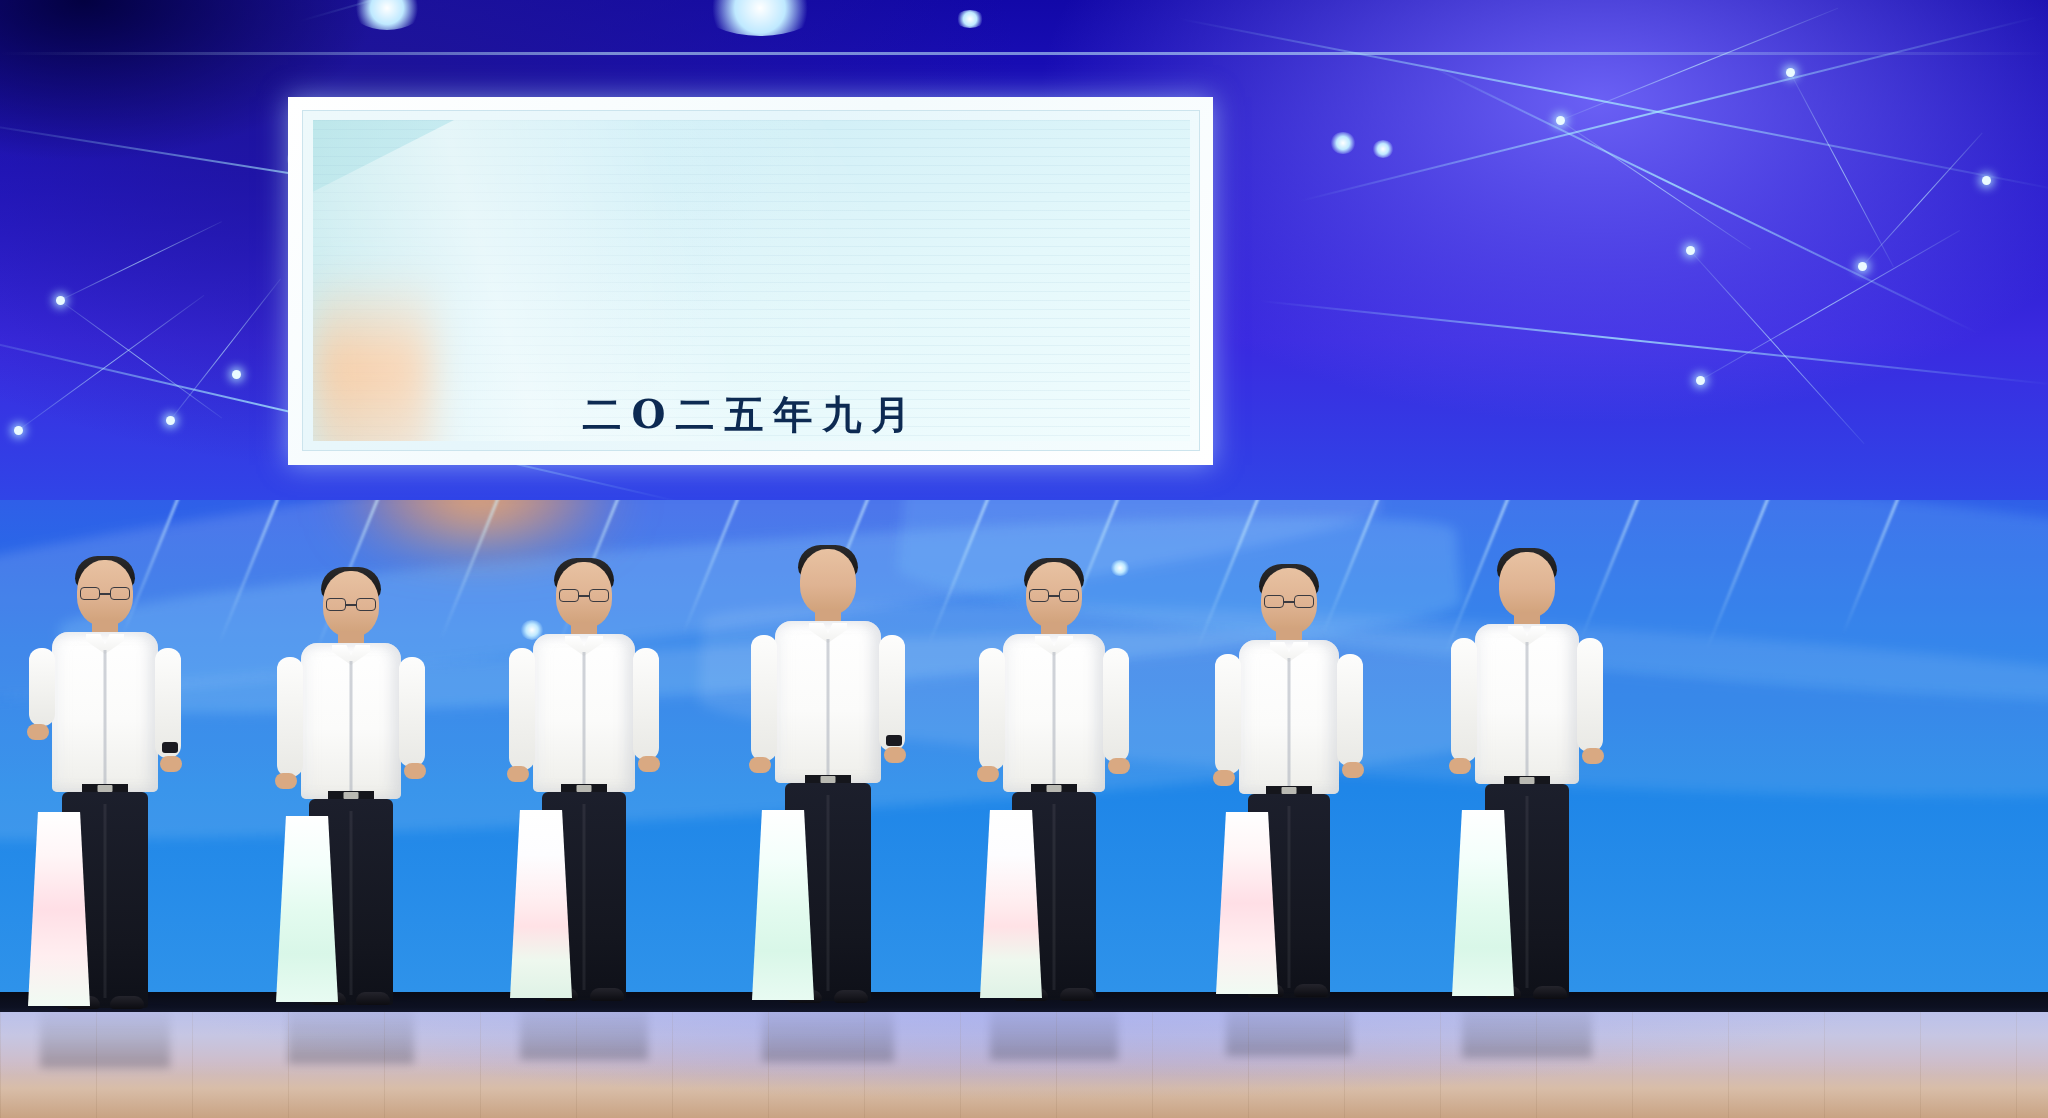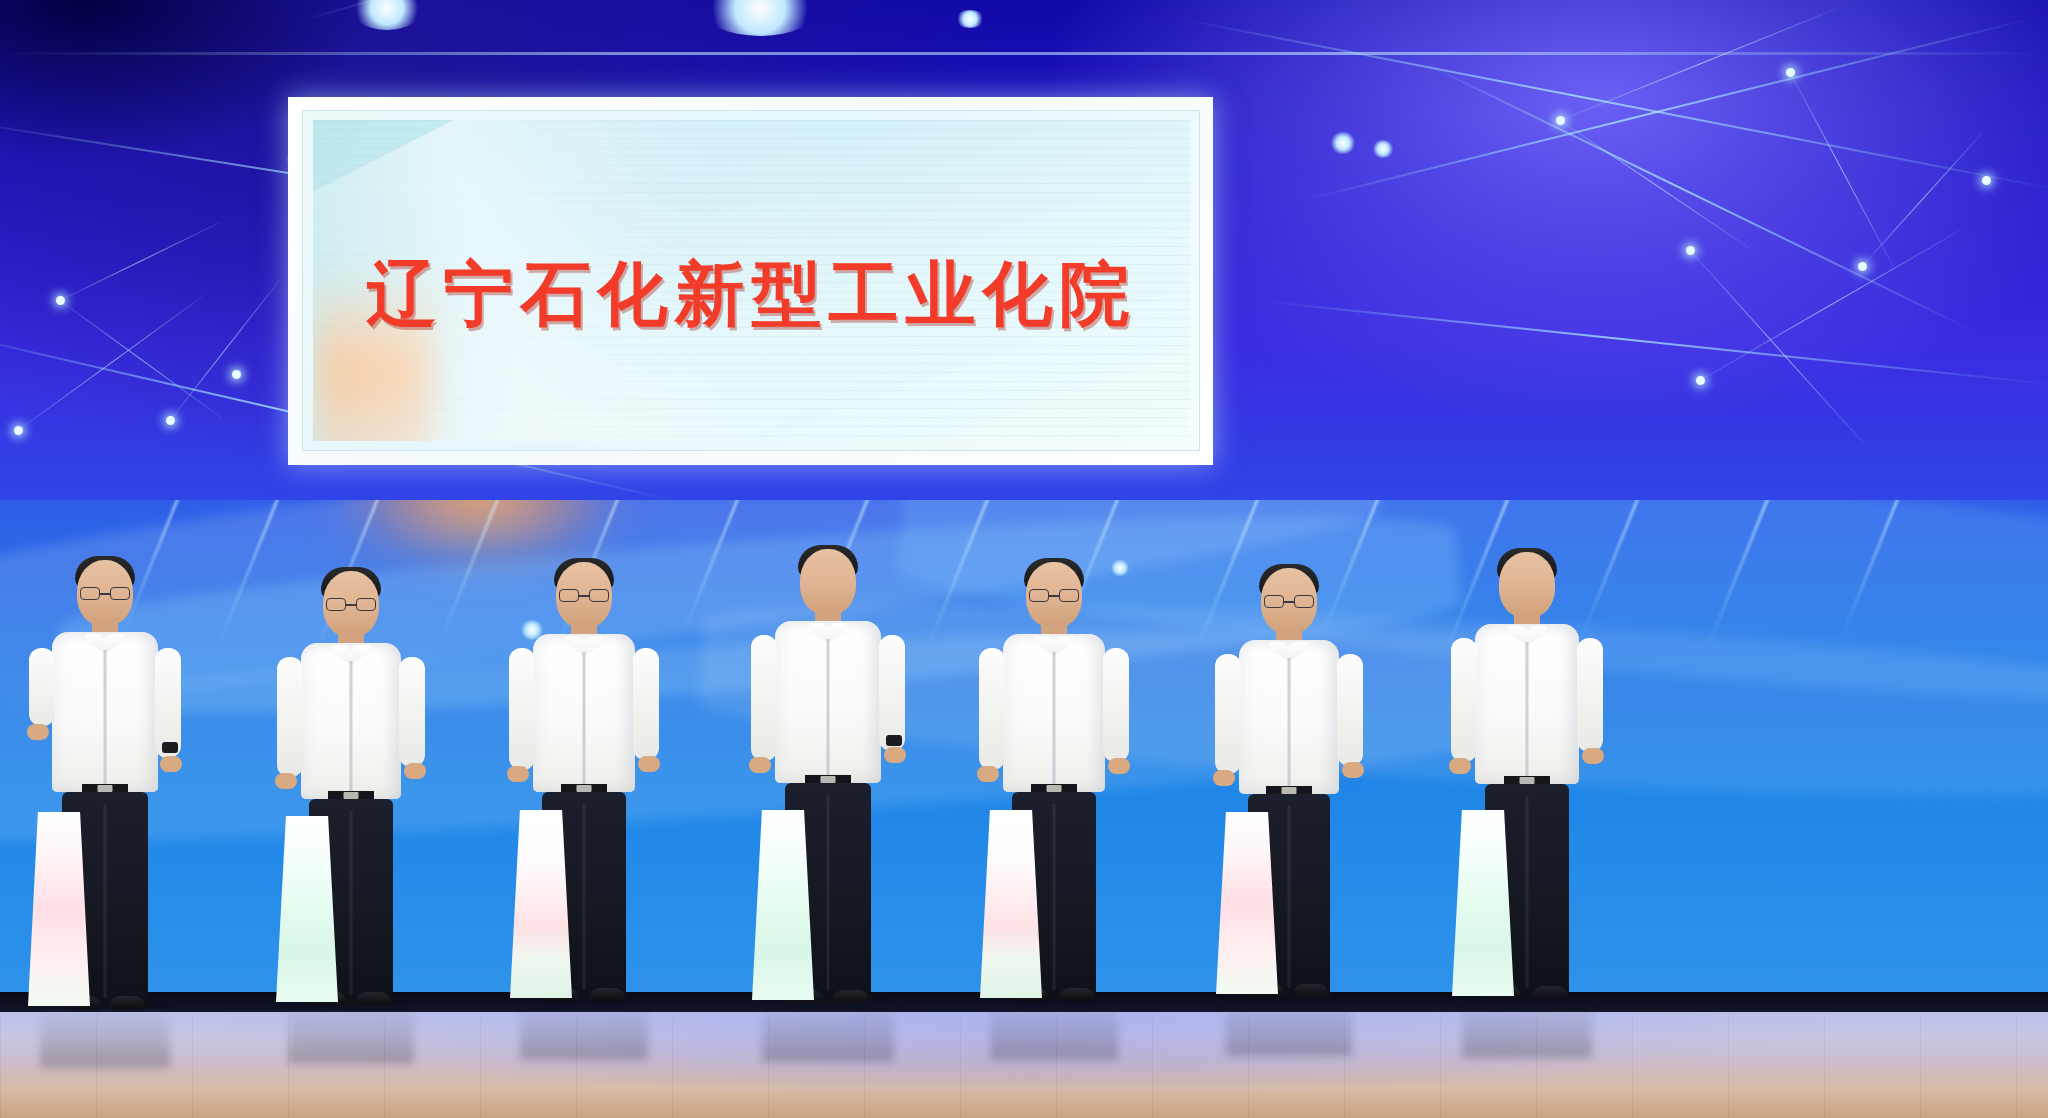--- a/index.html
+++ b/index.html
@@ -202,21 +202,21 @@
       <div class="led-glow-dot" style="left:1492px;top:150px;width:18px;height:14px;"></div>
     </div>
   </div>
 
   <div class="panel-outer">
     <div class="panel-mid">
       <div class="panel-inner">
         <div class="scanlines"></div>
         <div class="panel-warm"></div>
         <div class="panel-sheen"></div>
-        <div class="panel-title">辽宁石化新型工业化院</div>
+        <div class="panel-date">二O二五年九月</div>
       </div>
     </div>
   </div>
 
   <div class="stage-band"></div>
   <div class="floor">
     <div class="floor-planks"></div>
     <div class="floor-sheen"></div>
   </div>
 

